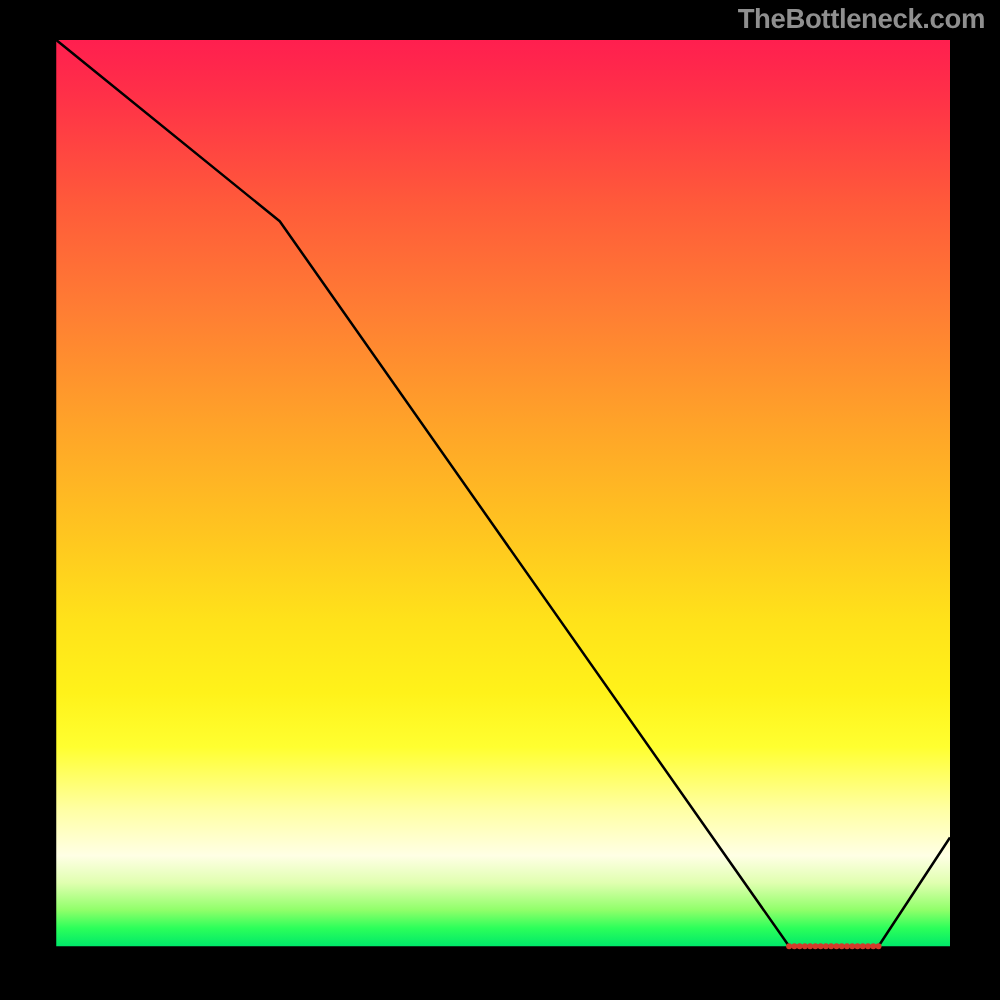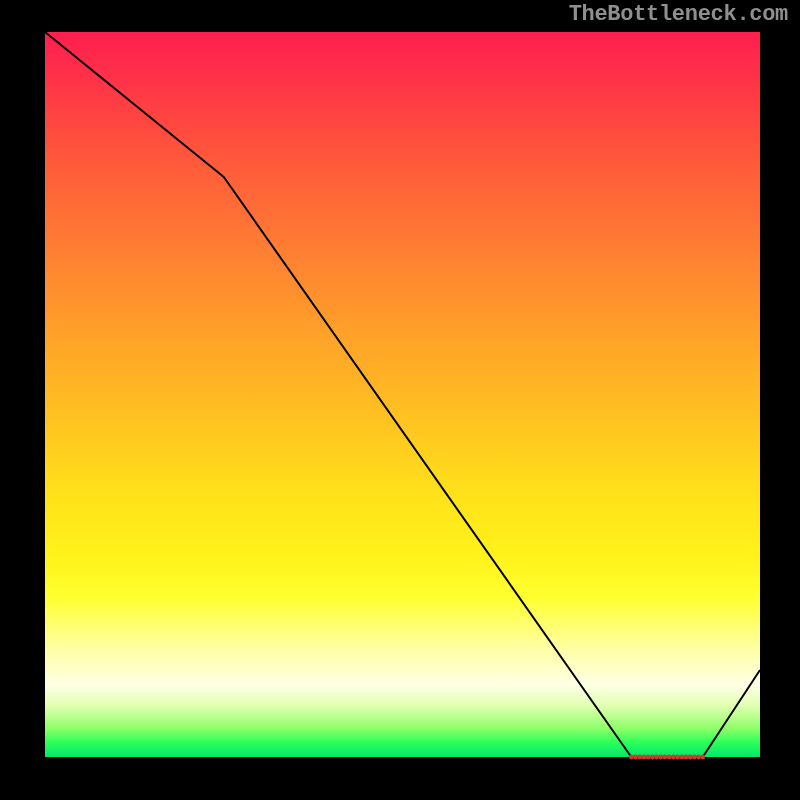--- a/index.html
+++ b/index.html
@@ -9,21 +9,20 @@
     height: 800px;
     background: #000;
     overflow: hidden;
     font-family: Arial, Helvetica, sans-serif;
   }
   .outer {
     position: relative;
     width: 800px;
     height: 800px;
     background: #000;
-    font-family: Liberation Mono, monospace;
   }
   .watermark {
     position: absolute;
     top: 2px;
     right: 12px;
     color: #8f8f8f;
     font-size: 22px;
     font-weight: 600;
     letter-spacing: -0.3px;
     z-index: 10;

